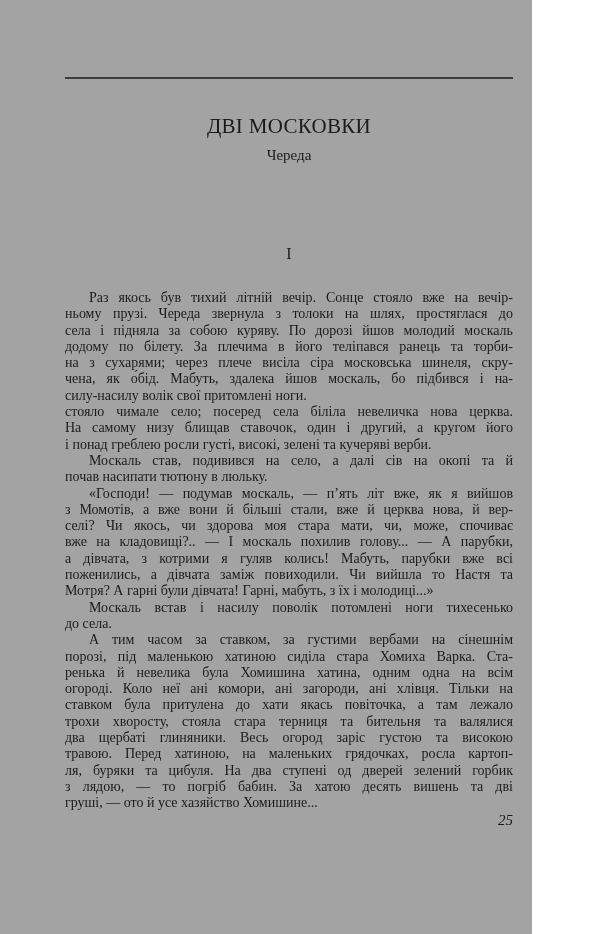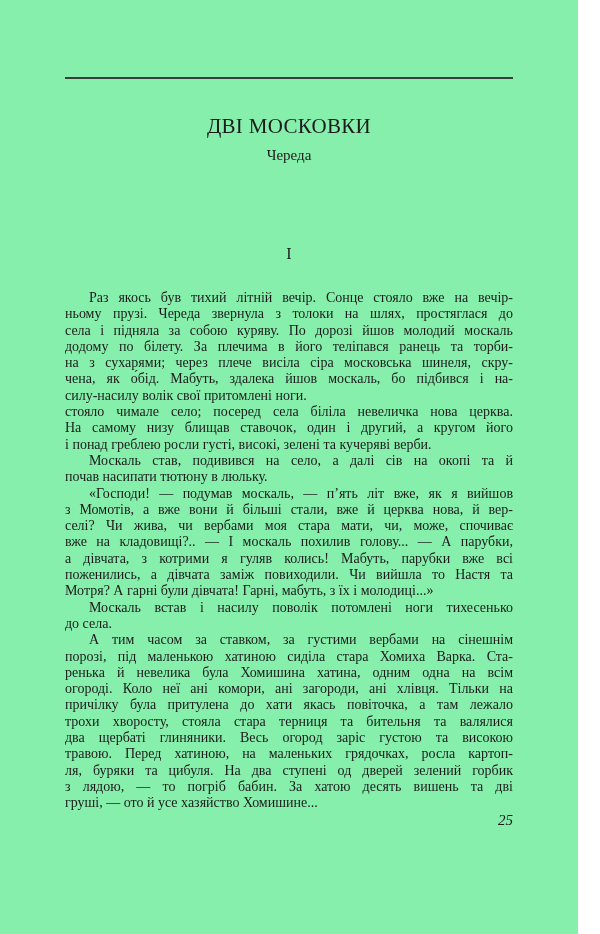--- a/index.html
+++ b/index.html
@@ -2,23 +2,23 @@
 <html><head>
 <meta charset="utf-8">
 <style>
   html, body {
     margin: 0;
     padding: 0;
     background: #ffffff;
   }
   .page {
     position: relative;
-    width: 578px;
+    width: 532px;
     height: 934px;
-    background: #86efac;
+    background: #a3a3a3;
     font-family: "Liberation Serif", "DejaVu Serif", serif;
     color: #1b1b1b;
     overflow: hidden;
   }
   .content {
     margin-left: 65px;
     width: 448px;
   }
   .rule {
     margin-top: 77px;
@@ -88,32 +88,32 @@
         <div class="line">на з сухарями; через плече висіла сіра московська шинеля, скру-</div>
         <div class="line">чена, як о́бід. Мабуть, здалека йшов москаль, бо підбився і на-</div>
         <div class="line last">силу-насилу волік свої притомлені ноги.</div>
         <div class="line">стояло чимале село; посеред села біліла невеличка нова церква.</div>
         <div class="line">На самому низу блищав ставочок, один і другий, а кругом його</div>
         <div class="line last">і понад греблею росли густі, високі, зелені та кучеряві верби.</div>
         <div class="line first">Москаль став, подивився на село, а далі сів на окопі та й</div>
         <div class="line last">почав насипати тютюну в люльку.</div>
         <div class="line first">«Господи! — подумав москаль, — п’ять літ вже, як я вийшов</div>
         <div class="line">з Момотів, а вже вони й більші стали, вже й церква нова, й вер-</div>
-        <div class="line">селі? Чи жива, чи вербами моя стара мати, чи, може, спочиває</div>
+        <div class="line">селі? Чи якось, чи здорова моя стара мати, чи, може, спочиває</div>
         <div class="line">вже на кладовищі?.. — І москаль похилив голову... — А парубки,</div>
         <div class="line">а дівчата, з котрими я гуляв колись! Мабуть, парубки вже всі</div>
         <div class="line">поженились, а дівчата заміж повиходили. Чи вийшла то Настя та</div>
         <div class="line last">Мотря? А гарні були дівчата! Гарні, мабуть, з їх і молодиці...»</div>
         <div class="line first">Москаль встав і насилу поволік потомлені ноги тихесенько</div>
         <div class="line last">до села.</div>
         <div class="line first">А тим часом за ставком, за густими вербами на сінешнім</div>
         <div class="line">порозі, під маленькою хатиною сиділа стара Хомиха Варка. Ста-</div>
         <div class="line">ренька й невелика була Хомишина хатина, одним одна на всім</div>
         <div class="line">огороді. Коло неї ані комори, ані загороди, ані хлівця. Тільки на</div>
-        <div class="line">причілку була притулена до хати якась повіточка, а там лежало</div>
+        <div class="line">ставком була притулена до хати якась повіточка, а там лежало</div>
         <div class="line">трохи хворосту, стояла стара терниця та бительня та валялися</div>
         <div class="line">два щербаті глиняники. Весь огород заріс густою та високою</div>
         <div class="line">травою. Перед хатиною, на маленьких грядочках, росла картоп-</div>
         <div class="line">ля, буряки та цибуля. На два ступені од дверей зелений горбик</div>
         <div class="line">з лядою, — то погріб бабин. За хатою десять вишень та дві</div>
         <div class="line last">груші, — ото й усе хазяйство Хомишине...</div>
       </div>
     <div class="page-number">25</div>
   </div>
 </div>

